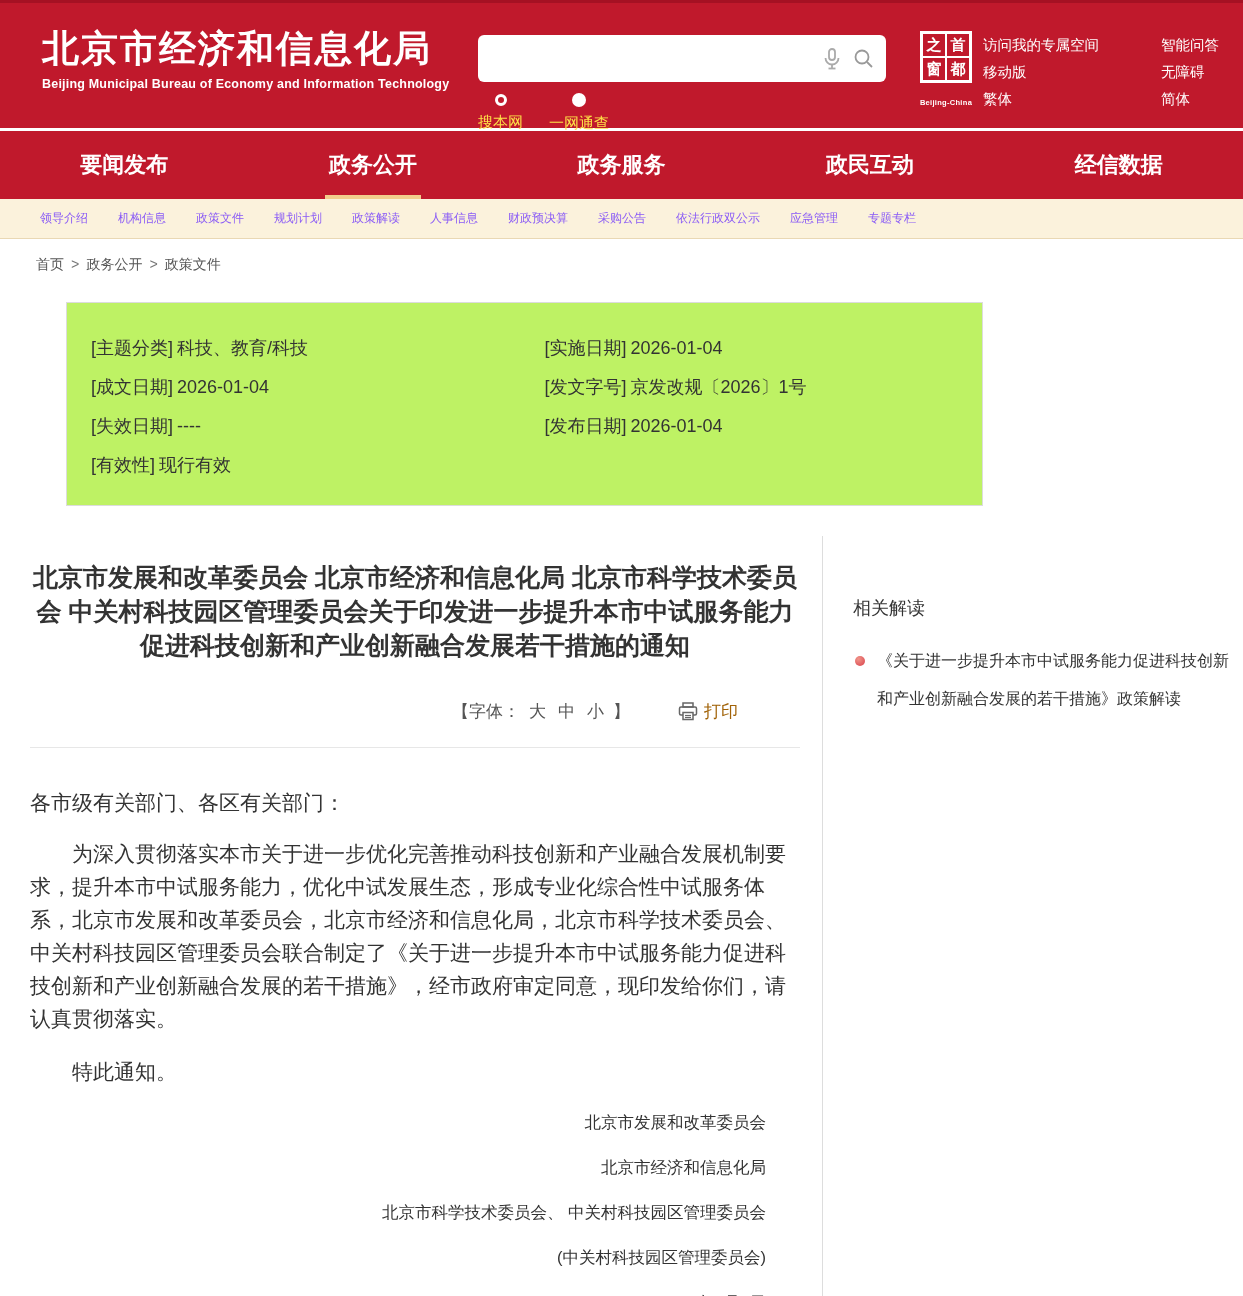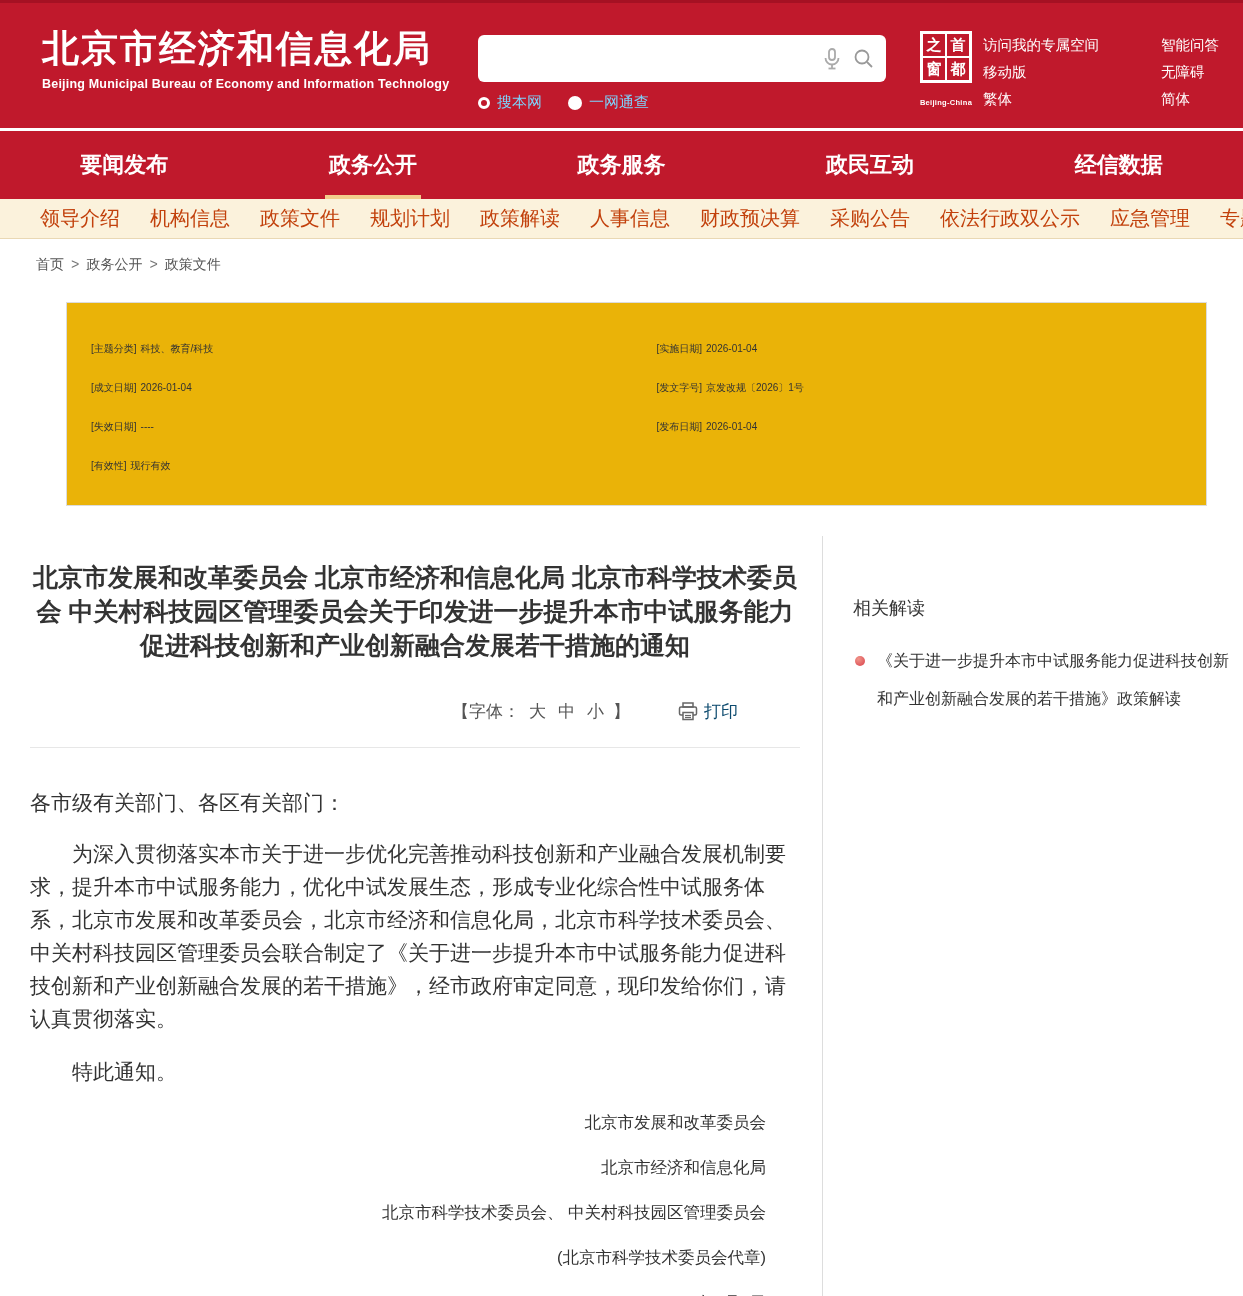--- a/index.html
+++ b/index.html
@@ -23,21 +23,21 @@
   .search-area { position:absolute; left:478px; top:32px; width:408px; }
   .search-box {
     width:408px; height:47px; background:#fff; border-radius:6px;
     display:flex; align-items:center; padding:0 12px;
   }
   .search-box input {
     flex:1; border:none; outline:none; height:40px; font-size:16px; background:transparent;
   }
   .search-box svg { flex:none; margin-left:12px; cursor:pointer; }
   .search-scopes { display:flex; gap:26px; margin-top:11px; align-items:center; }
-  .scope { display:flex; align-items:center; gap:7px; color:#7dd3fc; font-size:15px; cursor:pointer; }
+  .scope { display:flex; align-items:center; gap:7px; color:#fde047; font-size:15px; cursor:pointer;flex-direction:column; }
   .radio-ring { width:12px; height:12px; border:3px solid #fff; border-radius:50%; background:transparent; }
   .radio-dot  { width:14px; height:14px; background:#fff; border-radius:50%; }
 
   .portal { position:absolute; left:917px; top:28px; width:58px; text-align:center; color:#fff; }
   .portal-grid { width:52px; height:52px; margin:0 auto; border:2px solid #fff;
     display:grid; grid-template-columns:1fr 1fr; grid-template-rows:1fr 1fr; }
   .portal-grid span {
     display:flex; align-items:center; justify-content:center;
     font-size:15px; font-weight:bold; border:1px solid #fff;
   }
@@ -56,51 +56,51 @@
   .main-nav .nav-item.active::after {
     content:""; position:absolute; bottom:0; left:50%; transform:translateX(-50%);
     width:96px; height:4px; background:#F2CD8C;
   }
 
   
   .sub-nav {
     height:40px; background:#FBF2DC; border-bottom:1px solid #E9D8B4;
     display:flex; align-items:center; padding-left:40px; gap:30px;
   }
-  .sub-nav a { color:#c2410c; font-size:20px; text-decoration:none; cursor:pointer; white-space:nowrap; }
+  .sub-nav a { color:#8b5cf6; font-size:12px; text-decoration:none; cursor:pointer; white-space:nowrap; }
 
   
   .breadcrumb { margin:17px 0 0 36px; font-size:14px; color:#555;font-family:Liberation Mono, monospace; }
   .breadcrumb a { color:#555; text-decoration:none; cursor:pointer; }
   .breadcrumb .sep { margin:0 7px; color:#777; }
 
   
   .meta-box {
-    width:1141px; margin:28px 0 0 66px; border:1px solid #DCDCDC; background:#eab308;
+    width:917px; margin:28px 0 0 66px; border:1px solid #DCDCDC; background:#bef264;
     padding:32px 24px 26px 24px;
     display:grid; grid-template-columns:1fr 1fr; column-gap:40px; row-gap:12px;
-    font-size:10px; color:#333; align-items:start;
+    font-size:18px; color:#333; align-items:start;
   }
   .meta-cell { line-height:27px; }
   .meta-cell .lbl { margin-right:4px; }
 
   
   .content { display:flex; margin-top:30px; min-height:790px; }
   .article { width:822px; padding:0 22px 40px 30px; }
   .article h1 {
     margin-top:24px; text-align:center; font-size:25px; line-height:34px;
     font-weight:bold; color:#333;
   }
   .toolbar {
     margin-top:38px; display:flex; justify-content:flex-end; align-items:center;
     font-size:17px; color:#555; padding-right:62px;
   }
   .fontsize-group { display:flex; align-items:center; gap:6px; }
   .fontsize-group a { color:#555; cursor:pointer; text-decoration:none; margin:0 3px; }
-  .print-btn { display:flex; align-items:center; gap:6px; margin-left:48px; color:#0c4a6e; cursor:pointer; }
+  .print-btn { display:flex; align-items:center; gap:6px; margin-left:48px; color:#a16207; cursor:pointer; }
   .article hr { border:none; border-top:1px solid #E7E7E7; margin-top:24px; }
 
   .body-text { margin-top:38px; font-size:21px; line-height:33px; color:#333; }
   .body-text p { margin-bottom:0; }
   .body-text .para { text-indent:2em; margin-top:18px; }
   .body-text .closing { text-indent:2em; margin-top:20px; }
 
   .signatures { margin-top:12px; text-align:right; padding-right:34px; font-size:16.5px; color:#333; }
   .signatures div { line-height:45px; }
 
@@ -253,21 +253,21 @@
       <div class="body-text">
         <p class="salutation">各市级有关部门、各区有关部门：</p>
         <p class="para">为深入贯彻落实本市关于进一步优化完善推动科技创新和产业融合发展机制要求，提升本市中试服务能力，优化中试发展生态，形成专业化综合性中试服务体系，北京市发展和改革委员会，北京市经济和信息化局，北京市科学技术委员会、中关村科技园区管理委员会联合制定了《关于进一步提升本市中试服务能力促进科技创新和产业创新融合发展的若干措施》，经市政府审定同意，现印发给你们，请认真贯彻落实。</p>
         <p class="closing">特此通知。</p>
       </div>
 
       <div class="signatures">
         <div>北京市发展和改革委员会</div>
         <div>北京市经济和信息化局</div>
         <div>北京市科学技术委员会、 中关村科技园区管理委员会</div>
-        <div>(北京市科学技术委员会代章)</div>
+        <div>(中关村科技园区管理委员会)</div>
         <div>2026年1月4日</div>
       </div>
     </article>
 
     <aside class="sidebar">
       <h2>相关解读</h2>
       <div class="related-item">
         <span class="bullet"></span>
         <a>《关于进一步提升本市中试服务能力促进科技创新和产业创新融合发展的若干措施》政策解读</a>
       </div>

